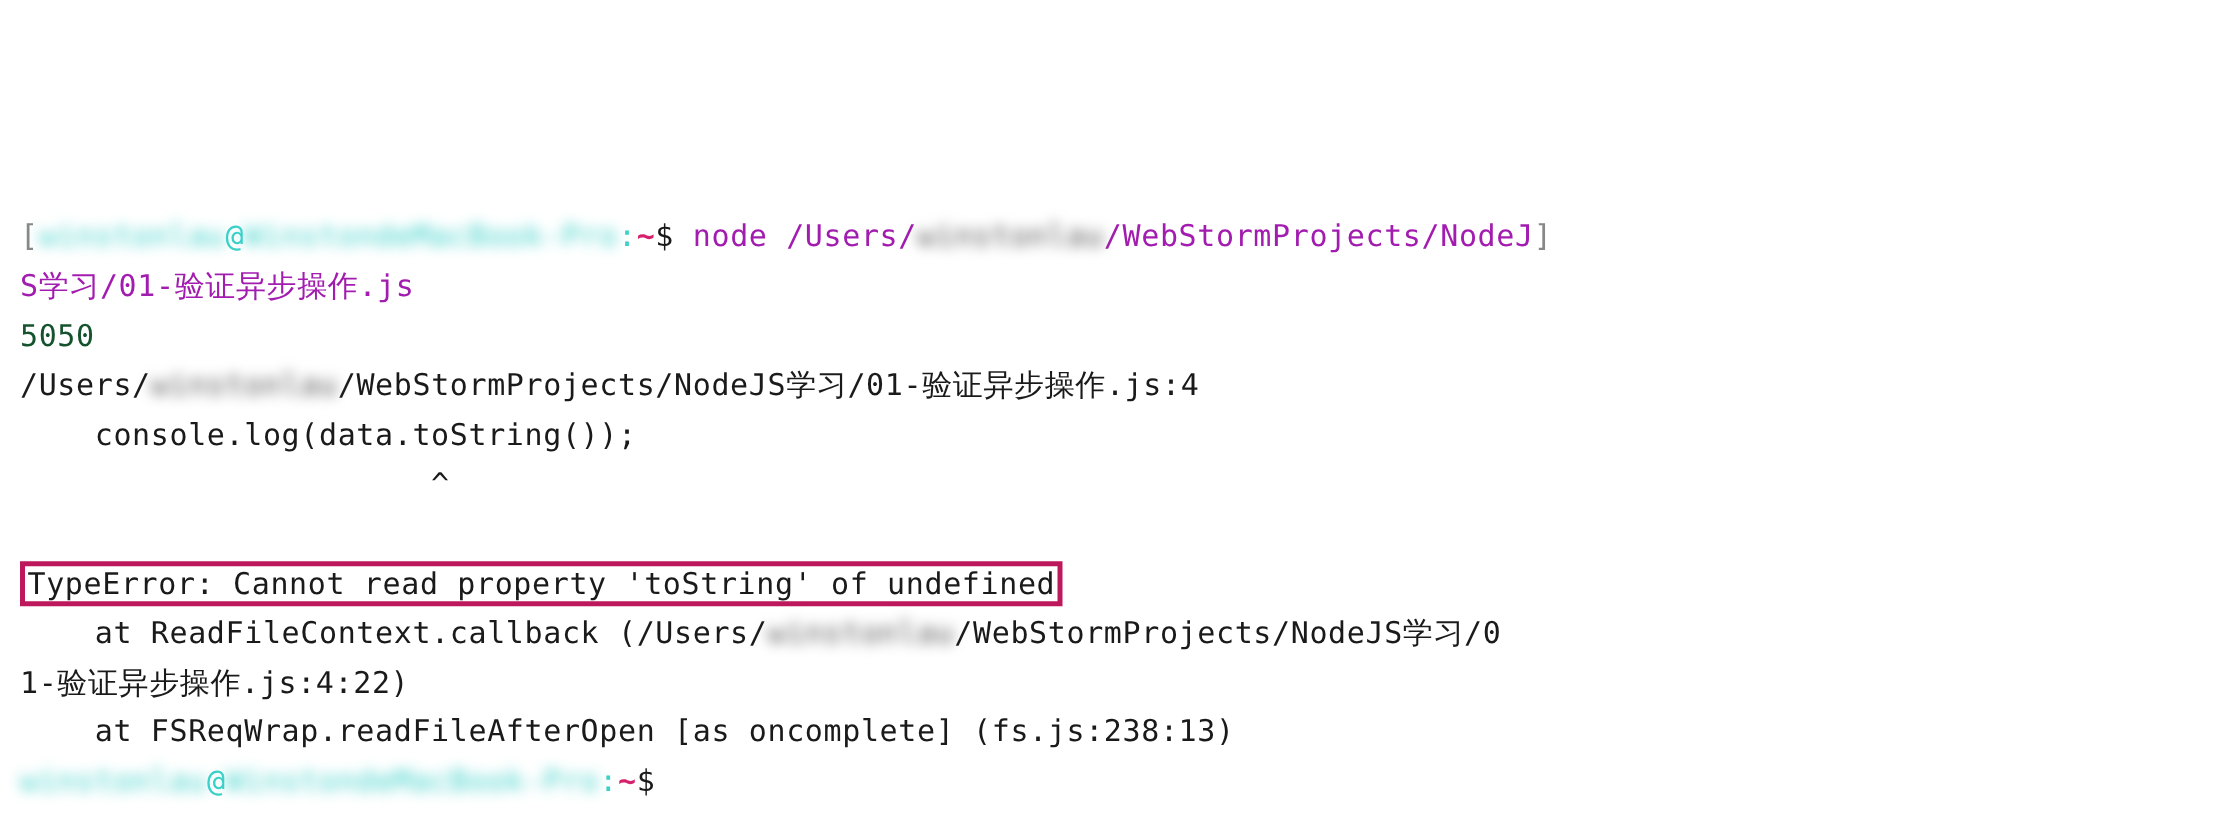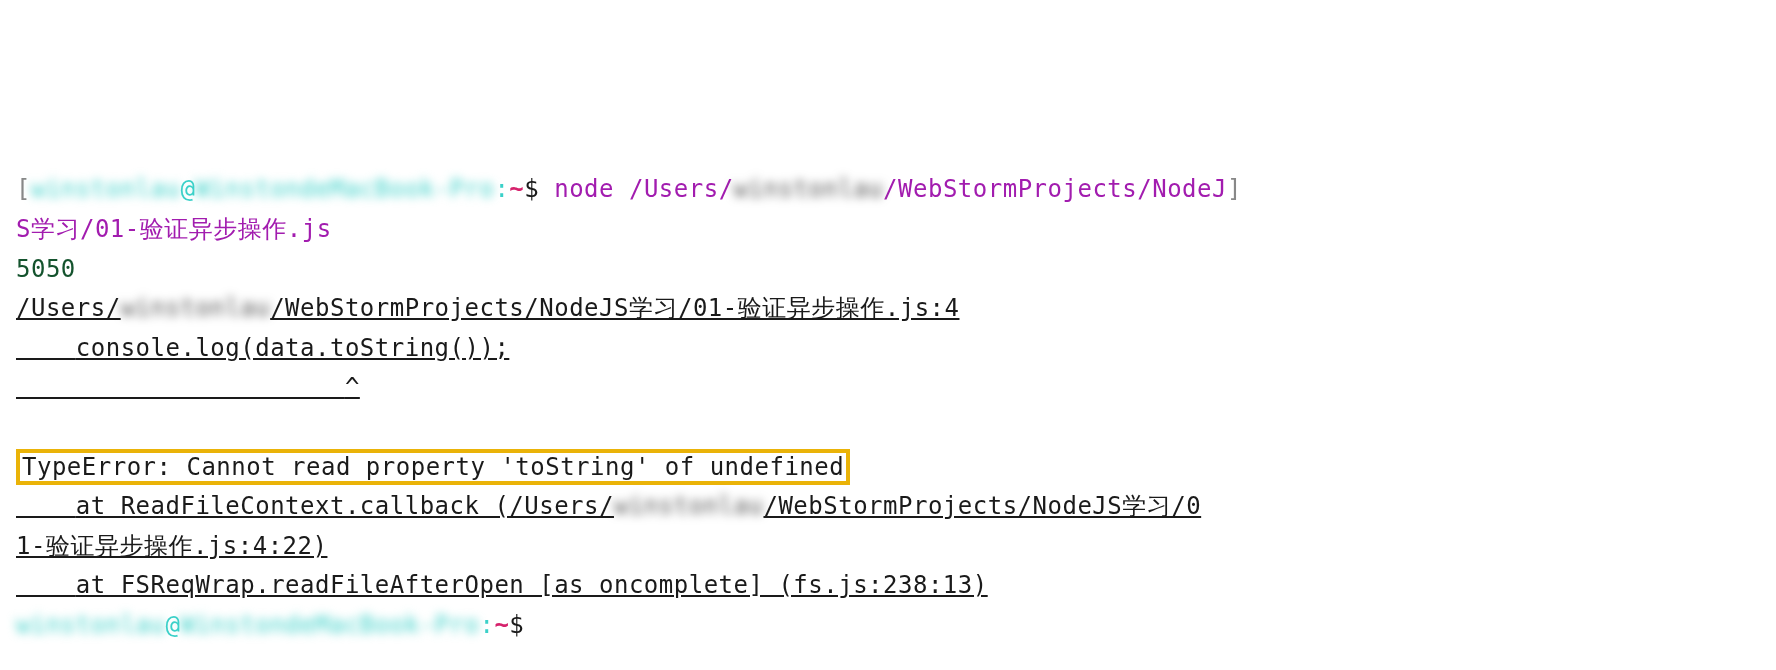--- a/index.html
+++ b/index.html
@@ -47,25 +47,24 @@
     }
     .blurred {
       filter: blur(5px);
       color: #555;
     }
     .output-num {
       color: #14532d;
     }
     .plain {
       color: #1a1a1a;
-      text-decoration: underline;
     }
     .error-highlight {
       display: inline;
-      border: 4px solid #eab308;
+      border: 4px solid #be185d;
       padding: 0px 2px;
       color: #1a1a1a;
     }
     .line {
       display: block;
     }
     .blank-line {
       min-height: 1.65em;
     }
     .bracket {

